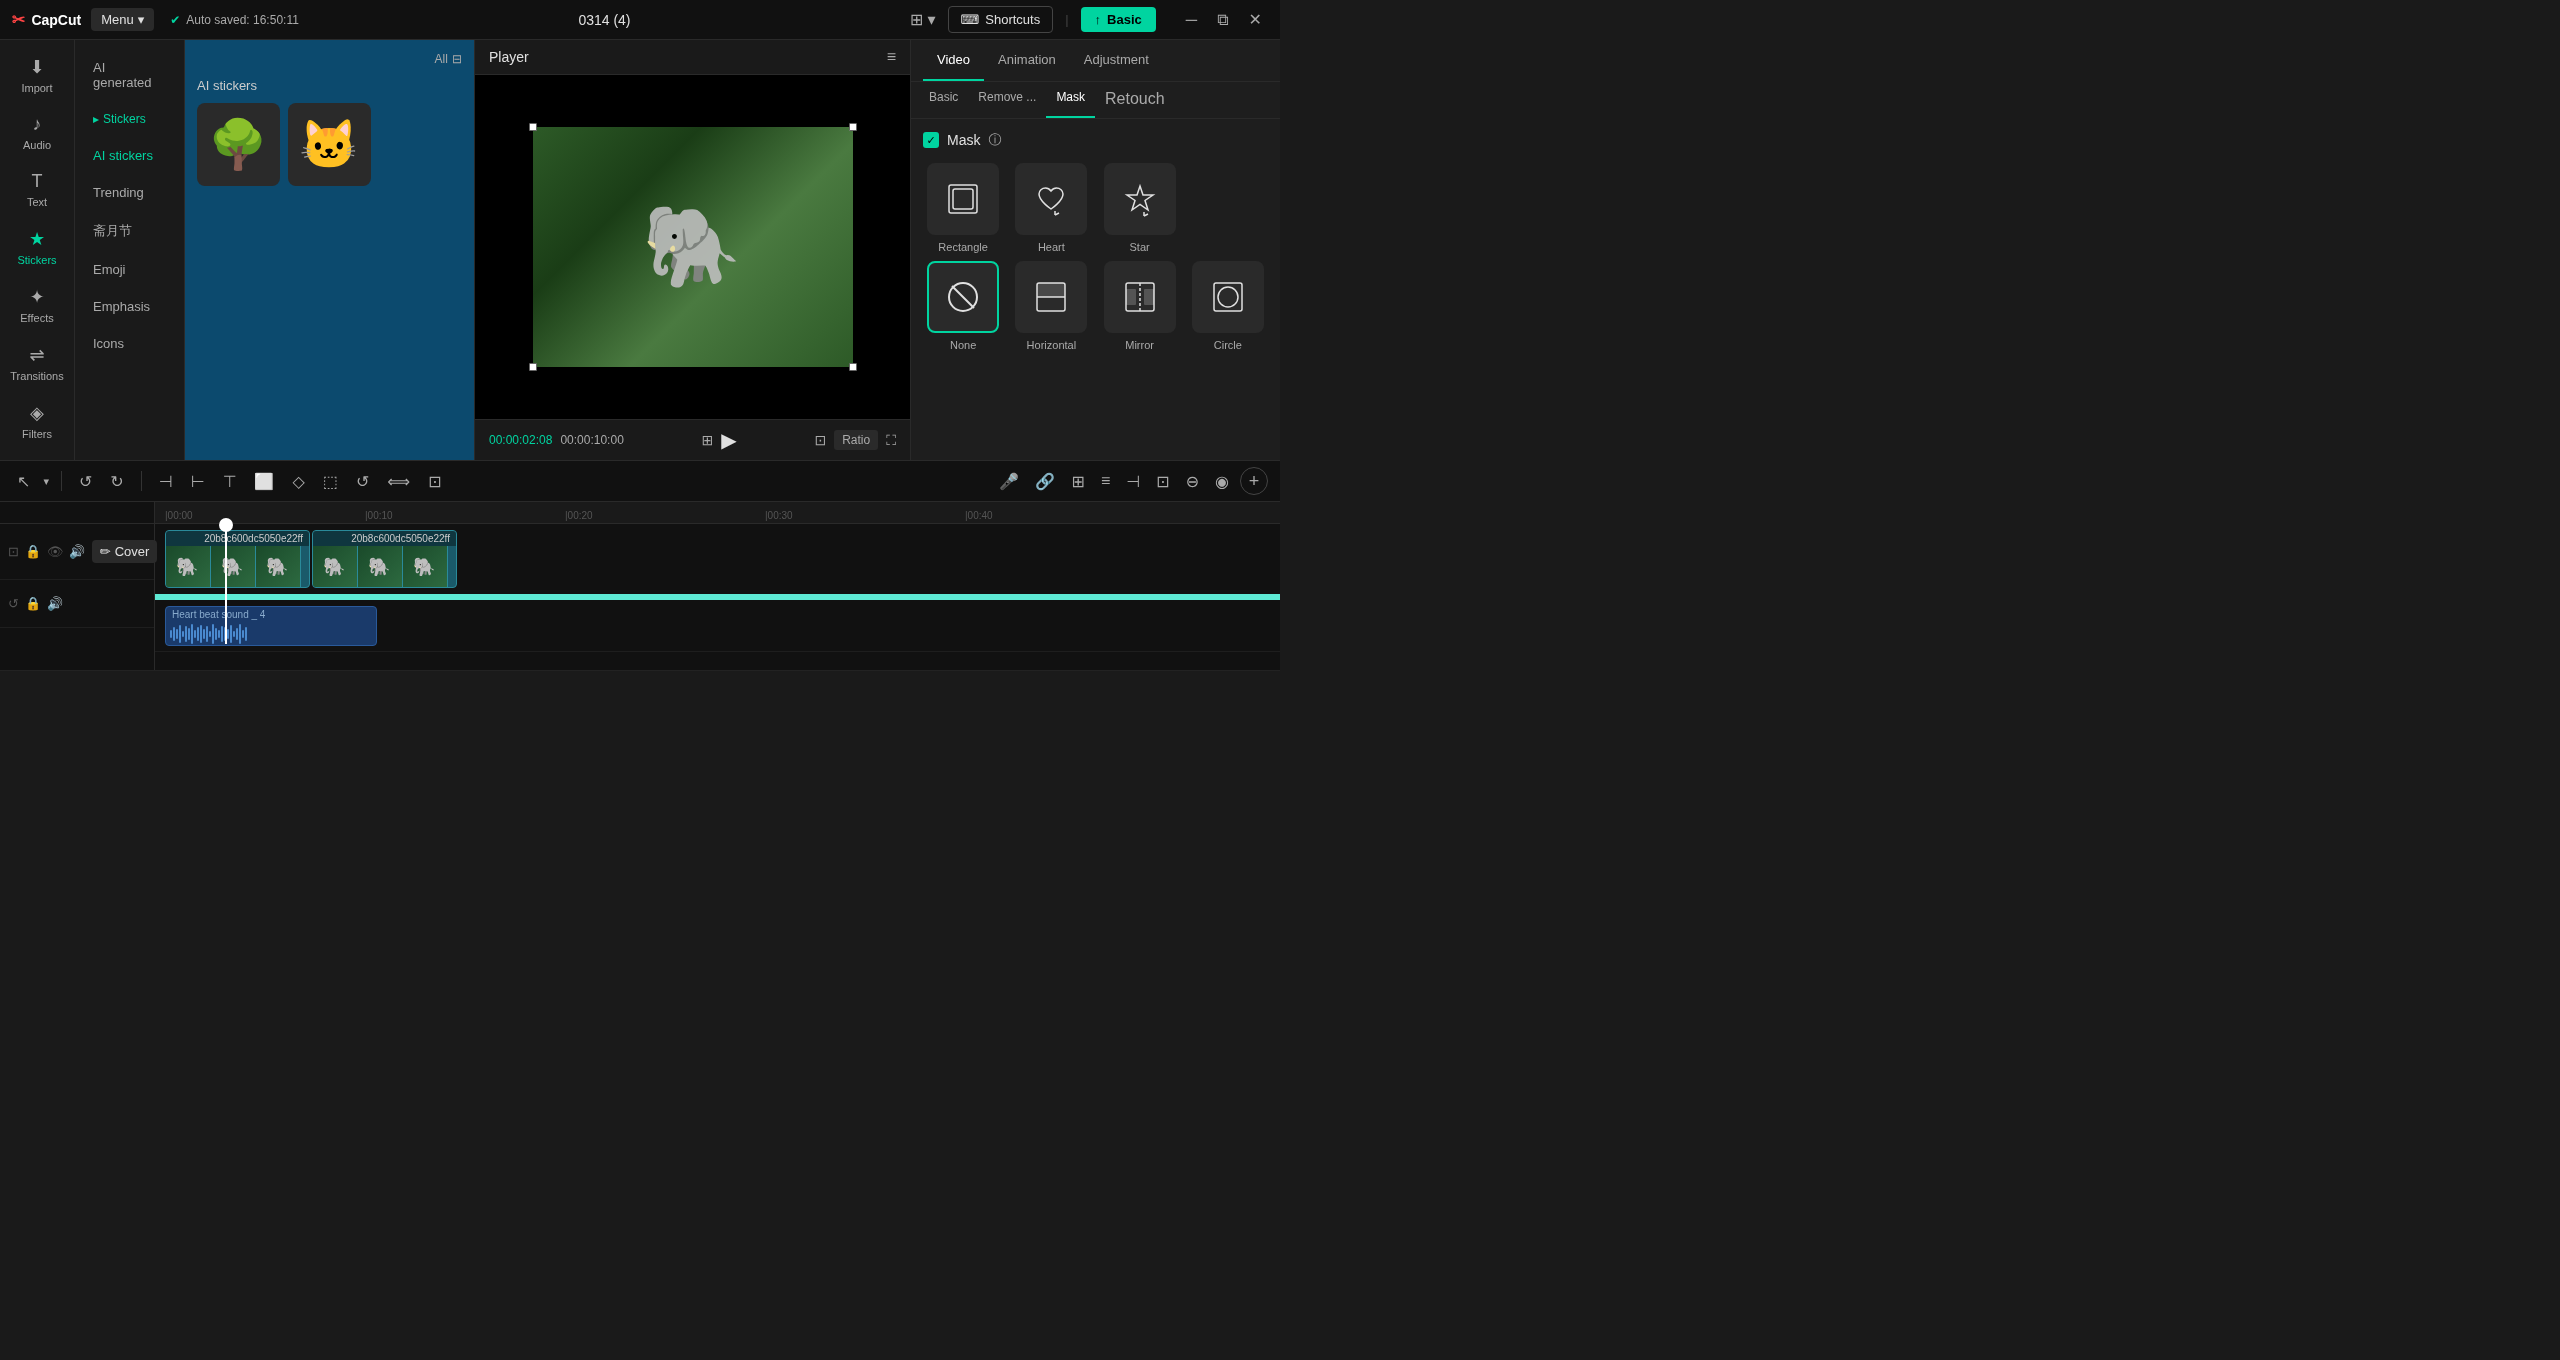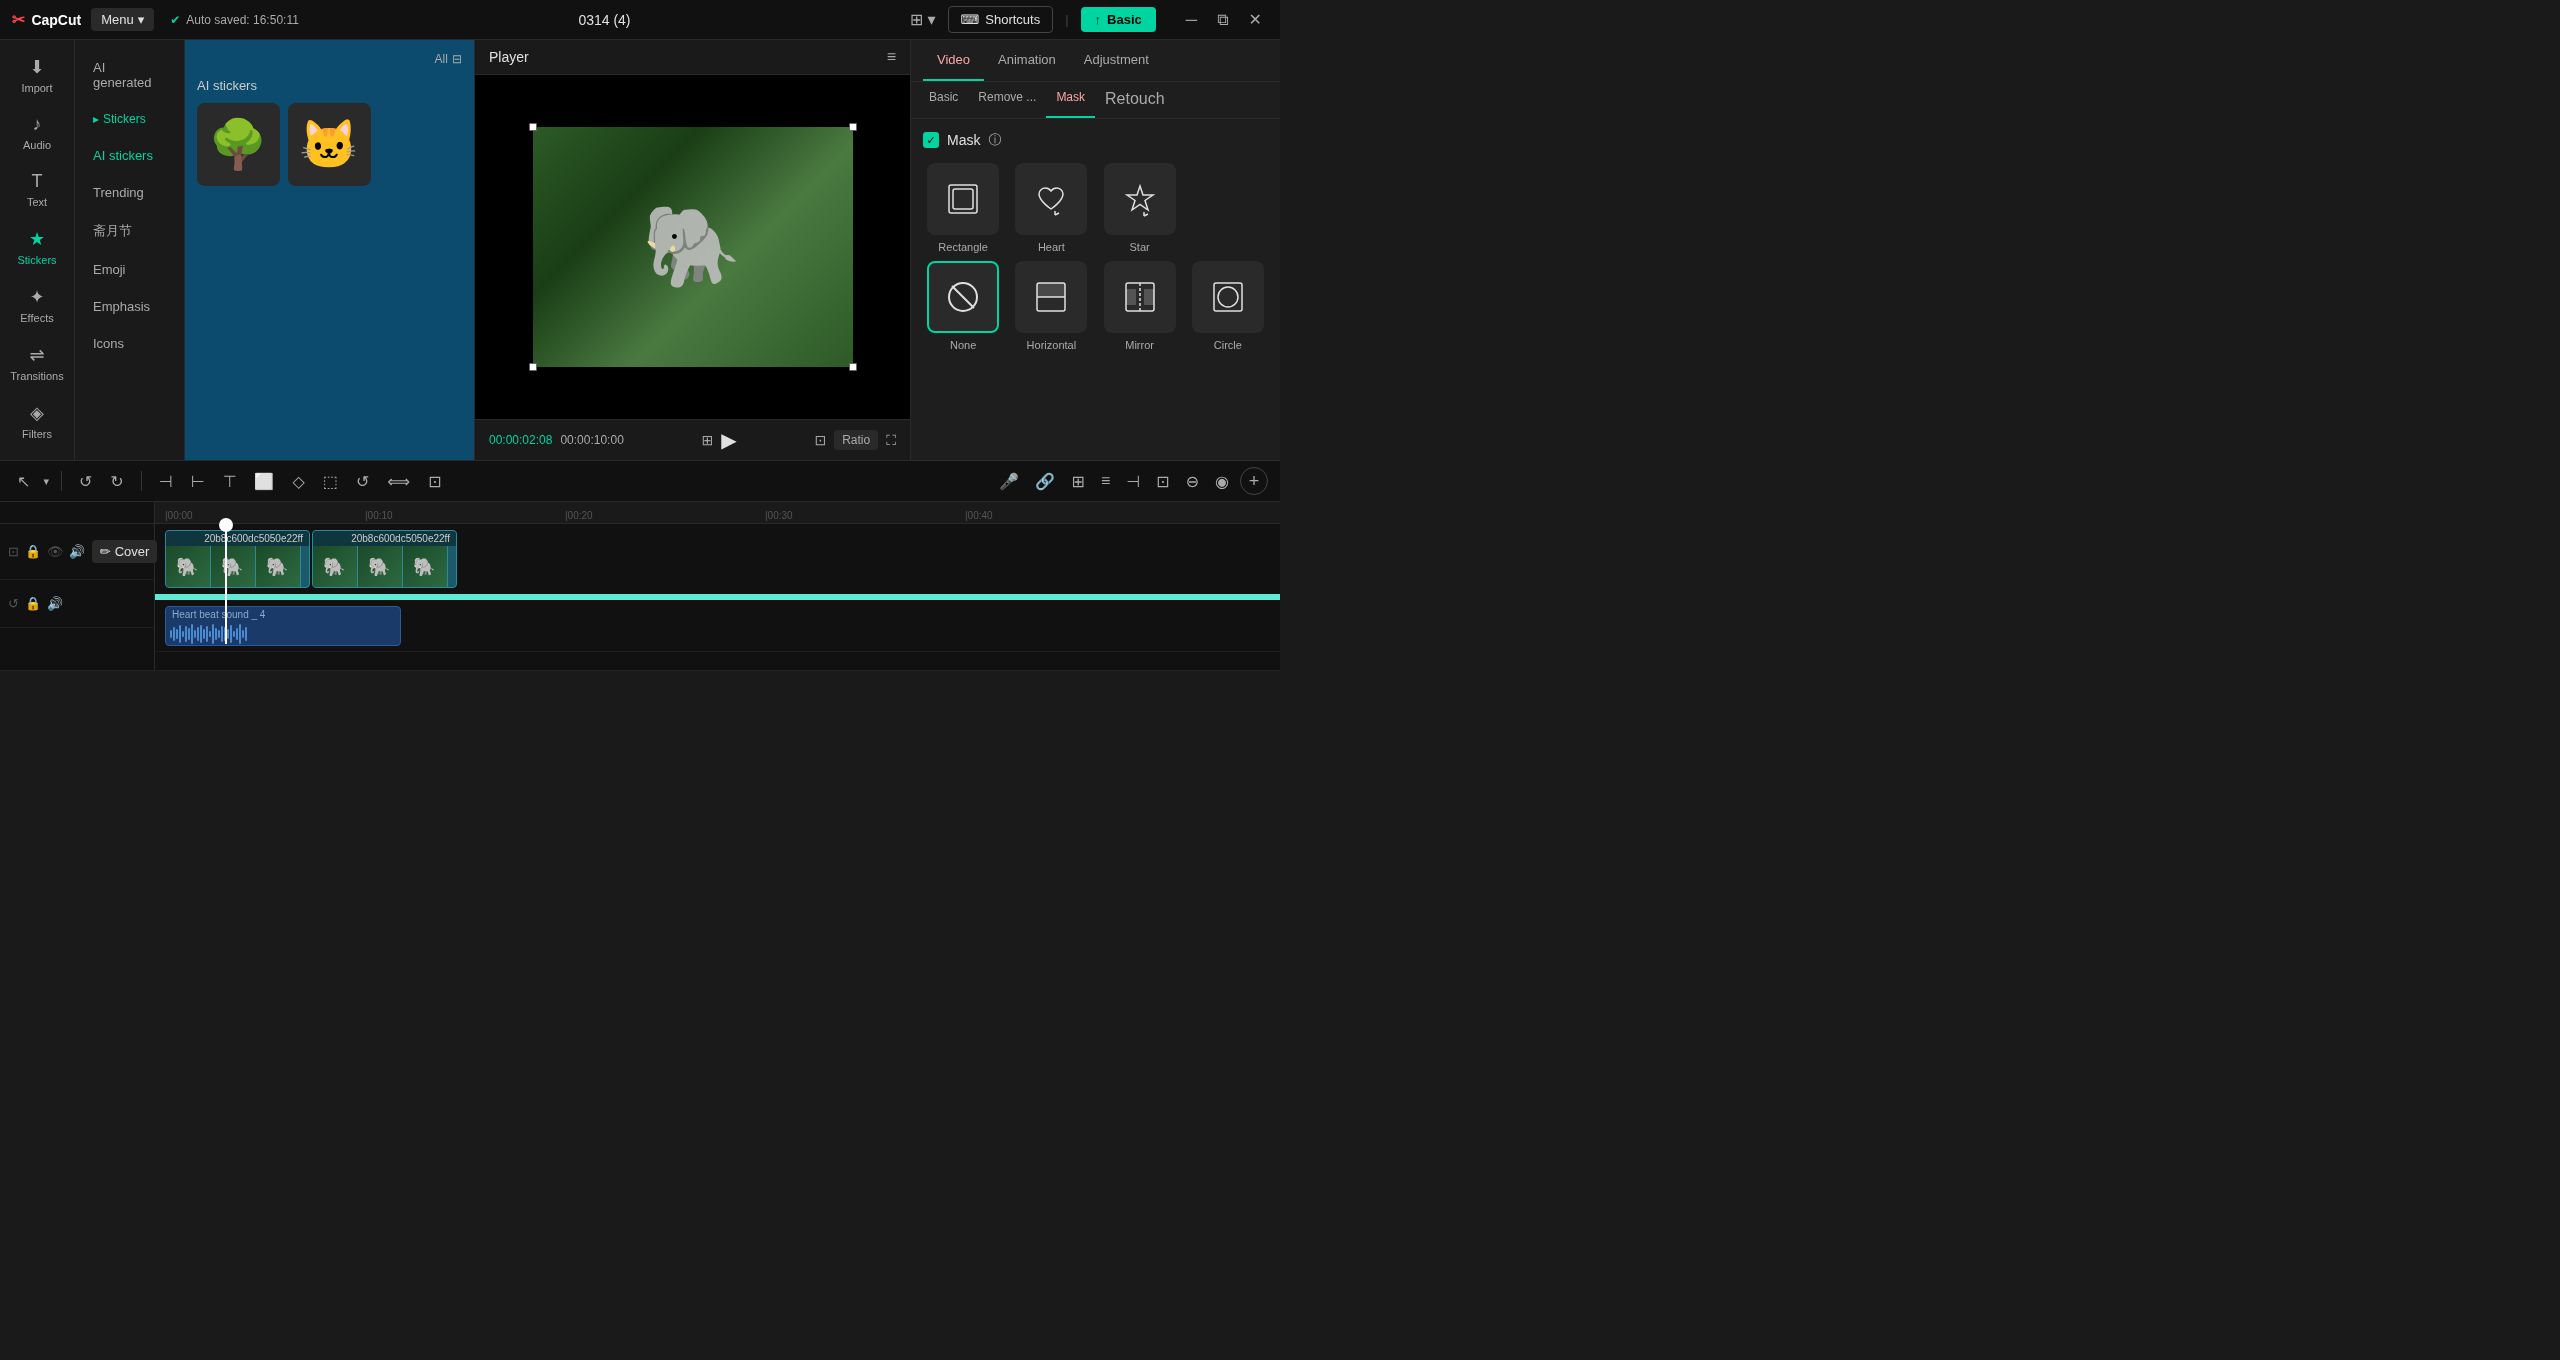--- a/index.html
+++ b/index.html
@@ -373,21 +373,21 @@
       padding: 0 12px;
     }
     .right-tab {
       padding: 12px 14px;
       cursor: pointer;
       color: #aaa;
       font-size: 13px;
       border-bottom: 2px solid transparent;
     }
     .right-tab.active {
-      color: #fca5a5;
+      color: #ffffff;
       border-bottom-color: #00d4a0;
     }
 
     .right-content {
       flex: 1;
       padding: 12px;
       overflow-y: auto;
     }
 
     
@@ -996,21 +996,21 @@
             <div class="clip-label">20b8c600dc5050e22ff</div>
             <div class="clip-thumbnails">
               <div class="clip-thumb">🐘</div>
               <div class="clip-thumb">🐘</div>
               <div class="clip-thumb">🐘</div>
             </div>
           </div>
         </div>
 
         <div class="audio-track-row">
-          <div class="audio-clip" style="left:10px;width:236px;">
+          <div class="audio-clip" style="left:10px;width:212px;">
             <div class="audio-clip-label">Heart beat sound _ 4</div>
             <div class="audio-waveform">
               <div class="wave-bar" style="height:8px;"></div>
               <div class="wave-bar" style="height:14px;"></div>
               <div class="wave-bar" style="height:10px;"></div>
               <div class="wave-bar" style="height:18px;"></div>
               <div class="wave-bar" style="height:6px;"></div>
               <div class="wave-bar" style="height:16px;"></div>
               <div class="wave-bar" style="height:12px;"></div>
               <div class="wave-bar" style="height:20px;"></div>

